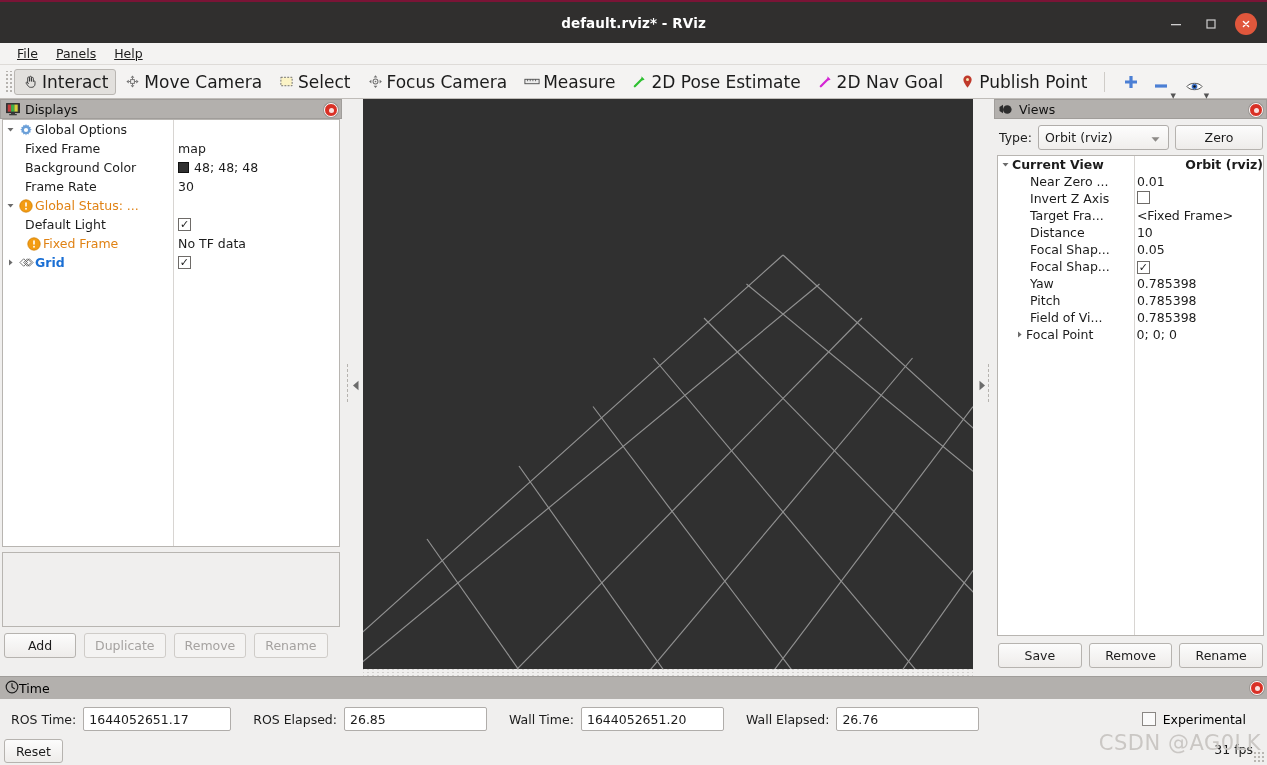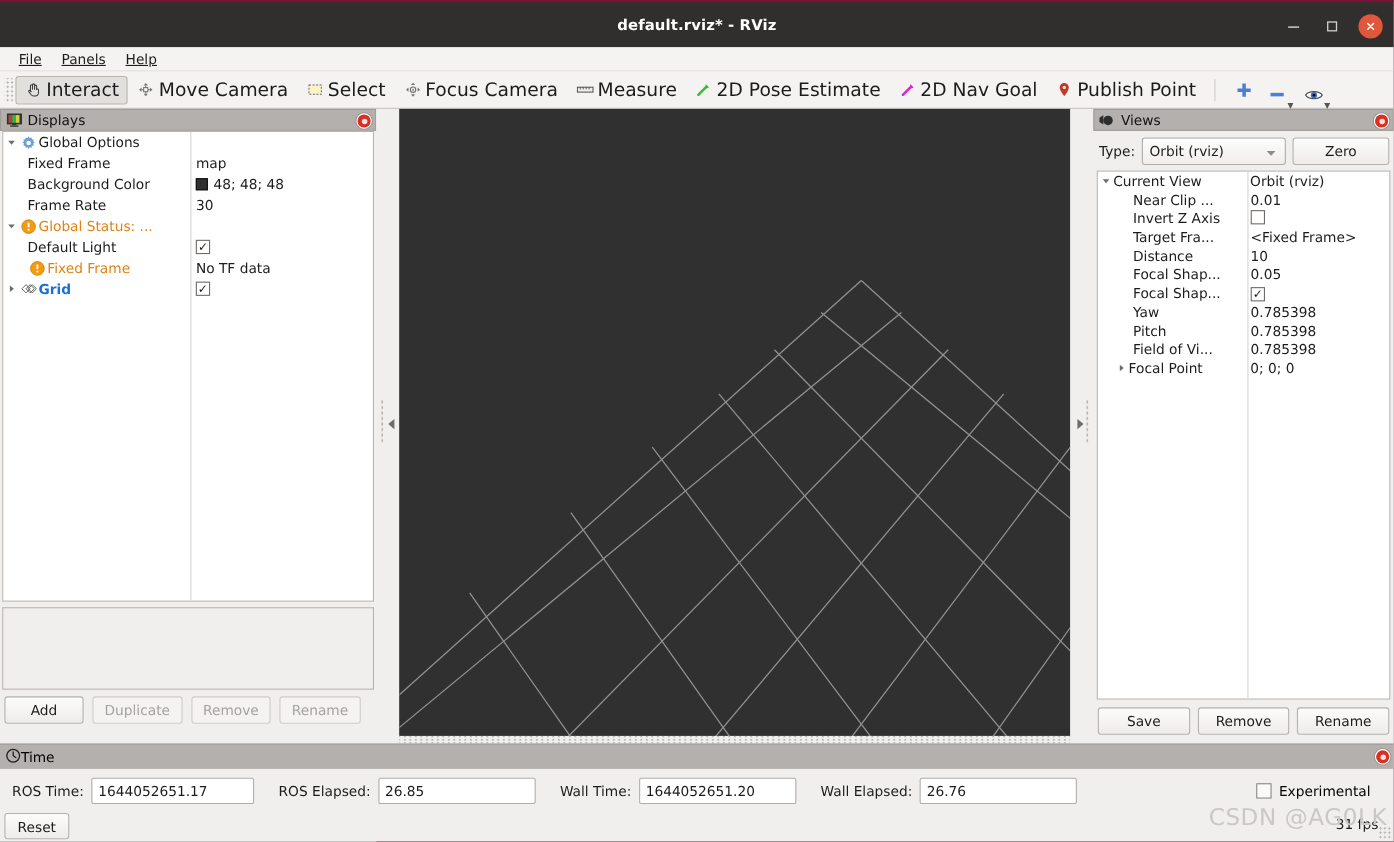--- a/index.html
+++ b/index.html
@@ -232,21 +232,21 @@
   }
   .views-col-split {
     position: absolute; left: 136px; top: 0; bottom: 0;
     width: 1px; background: #d8d5d2;
   }
   .vrow { display: flex; align-items: center; height: 17px; font-size: 12.5px; color: #1c1c1c; }
   .vleft { width: 136px; display: flex; align-items: center; }
   .vright { width: 136px; padding-left: 6px; white-space: nowrap; }
   .v-ind0 { padding-left: 0; }
   .v-ind1 { padding-left: 32px; }
-  .v-bold { font-weight: normal; }
+  .v-bold { font-weight: bold; text-align: right; }
   .views-buttons {
     display: flex; gap: 7px; padding: 7px 4px 0 4px;
   }
   .views-buttons .btn { flex: 1; min-width: 0; }
 
   
   .time-panel {
     position: absolute; left: 0; top: 676px; width: 1267px; height: 89px;
     background: #f0efee;
   }
@@ -666,21 +666,21 @@
                   <path d="M1.5 3 L7.5 3 L4.5 6.6 Z" fill="#6b6b6b"></path>
                 </svg>
             </span>
             <span class="v-bold">Current View</span>
           </div>
           <div class="vright v-bold">Orbit (rviz)</div>
         </div>
 
         <div class="vrow">
           <div class="vleft v-ind1">
-              <span>Near Clip ...</span>
+              <span>Near Zero ...</span>
             </div>
           <div class="vright">0.01</div>
         </div>
 
         <div class="vrow">
           <div class="vleft v-ind1">
               <span>Invert Z Axis</span>
             </div>
           <div class="vright"><span class="chkbox"></span></div>
         </div>

